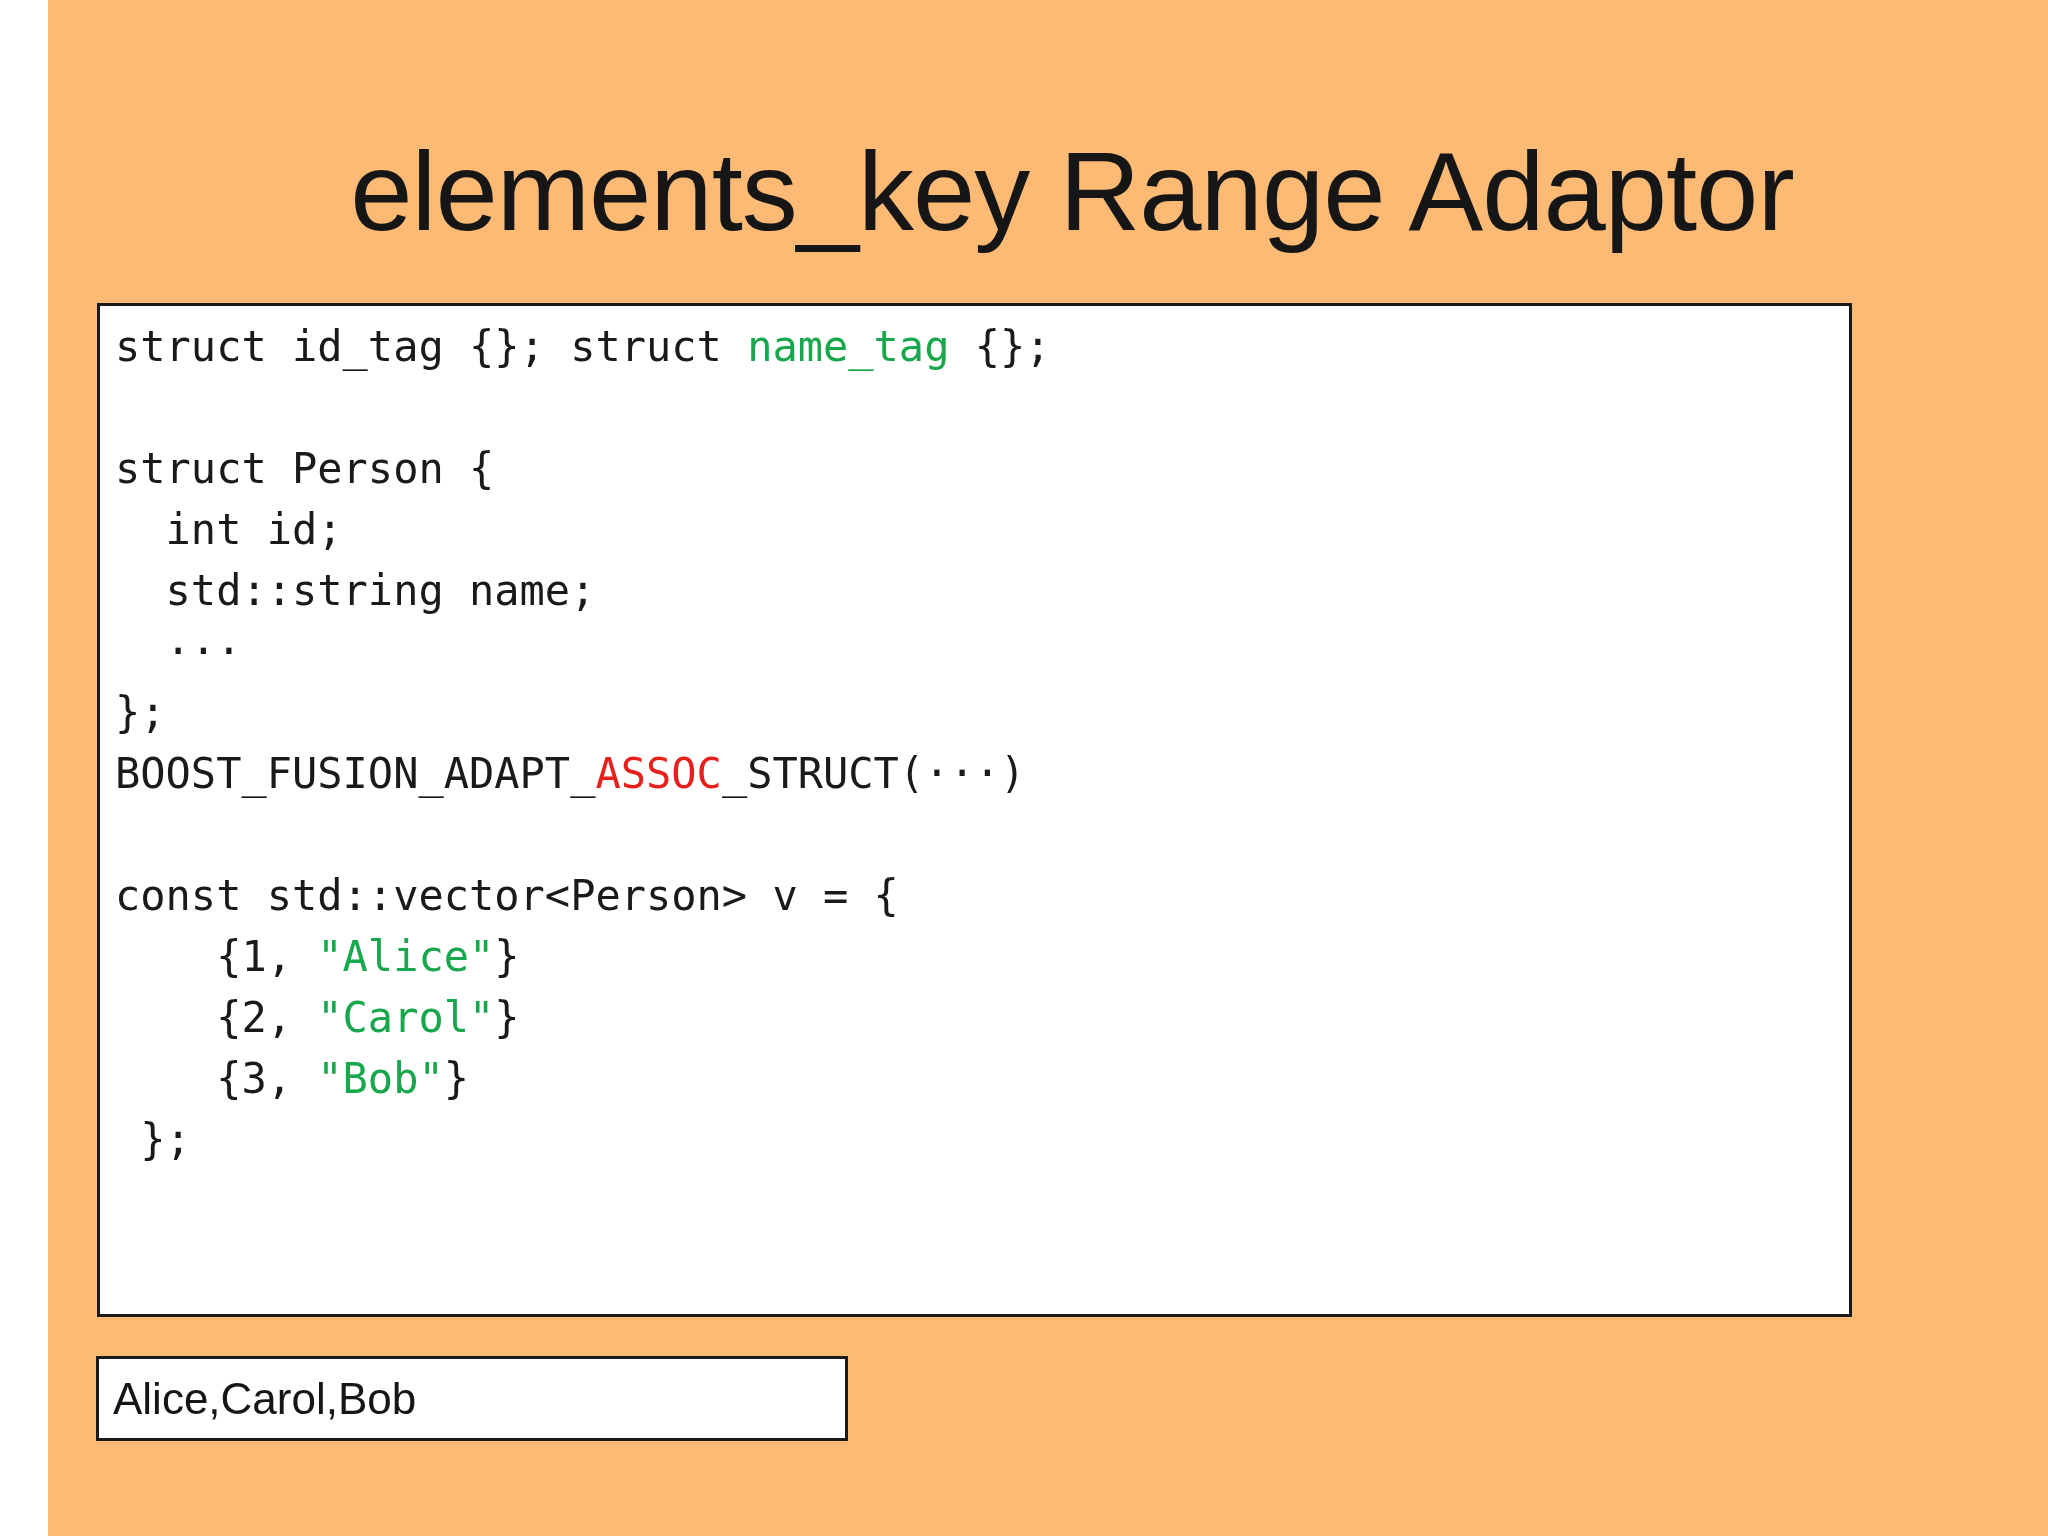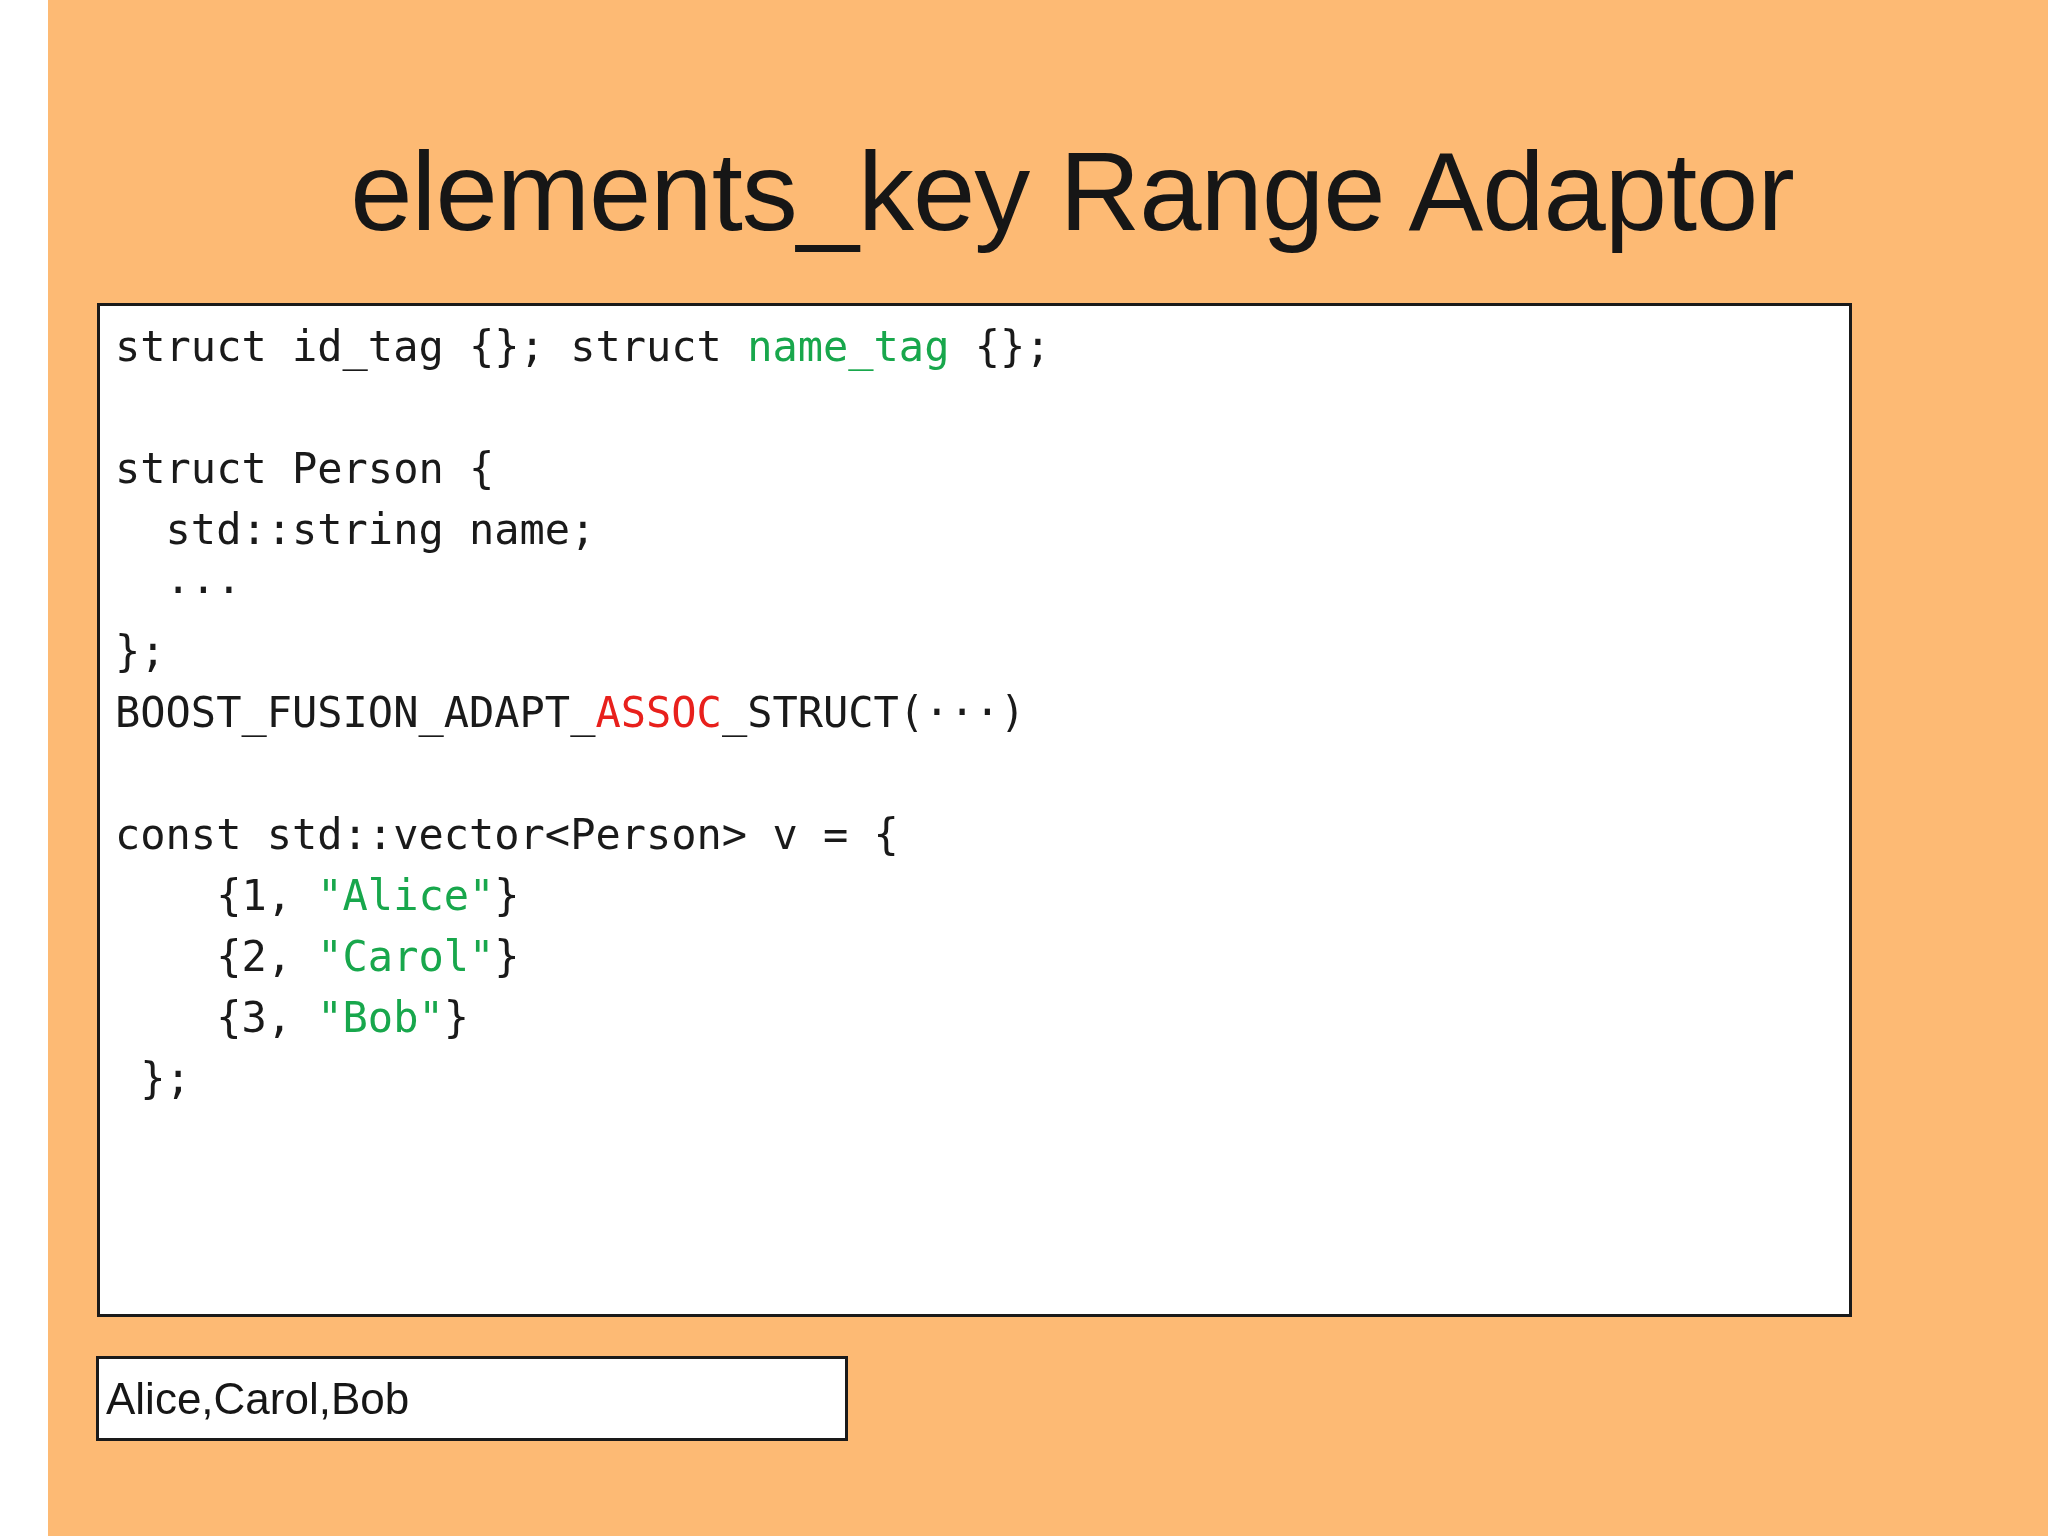--- a/index.html
+++ b/index.html
@@ -53,41 +53,42 @@
     position: absolute;
     left: 48px;
     top: 1356px;
     width: 752px;
     height: 85px;
     border: 3px solid #1a1a1a;
     box-sizing: border-box;
     background: #ffffff;
     display: flex;
     align-items: center;
-    padding-left: 7px;
+    padding-left: 14px;
   }
   .output-text {
     font-family: "Liberation Sans", sans-serif;
     font-size: 44px;
     color: #161616;
     white-space: pre;
   }
 </style>
 </head>
 <body>
 
 <div class="slide">
 
   <div class="slide-title">elements_key Range Adaptor</div>
 
   <div class="code-box">
 
   <div class="code-line"><span style="color: rgb(26, 26, 26);">struct id_tag {}; struct </span><span style="color: rgb(24, 167, 76);">name_tag</span><span style="color: rgb(26, 26, 26);"> {};</span></div>
       <div class="code-line"> </div>
       <div class="code-line"><span style="color: rgb(26, 26, 26);">struct Person {</span></div>
+      <div class="code-line"><span style="color: rgb(26, 26, 26);">  int id;</span></div>
       <div class="code-line"><span style="color: rgb(26, 26, 26);">  std::string name;</span></div>
       <div class="code-line"><span style="color: rgb(26, 26, 26);">  ···</span></div>
       <div class="code-line"><span style="color: rgb(26, 26, 26);">};</span></div>
       <div class="code-line"><span style="color: rgb(26, 26, 26);">BOOST_FUSION_ADAPT_</span><span style="color: rgb(232, 32, 28);">ASSOC</span><span style="color: rgb(26, 26, 26);">_STRUCT(···)</span></div>
       <div class="code-line"> </div>
       <div class="code-line"><span style="color: rgb(26, 26, 26);">const std::vector&lt;Person&gt; v = {</span></div>
       <div class="code-line"><span style="color: rgb(26, 26, 26);">    {1, </span><span style="color: rgb(24, 167, 76);">"Alice"</span><span style="color: rgb(26, 26, 26);">}</span></div>
       <div class="code-line"><span style="color: rgb(26, 26, 26);">    {2, </span><span style="color: rgb(24, 167, 76);">"Carol"</span><span style="color: rgb(26, 26, 26);">}</span></div>
       <div class="code-line"><span style="color: rgb(26, 26, 26);">    {3, </span><span style="color: rgb(24, 167, 76);">"Bob"</span><span style="color: rgb(26, 26, 26);">}</span></div>
       <div class="code-line"><span style="color: rgb(26, 26, 26);"> };</span></div>

